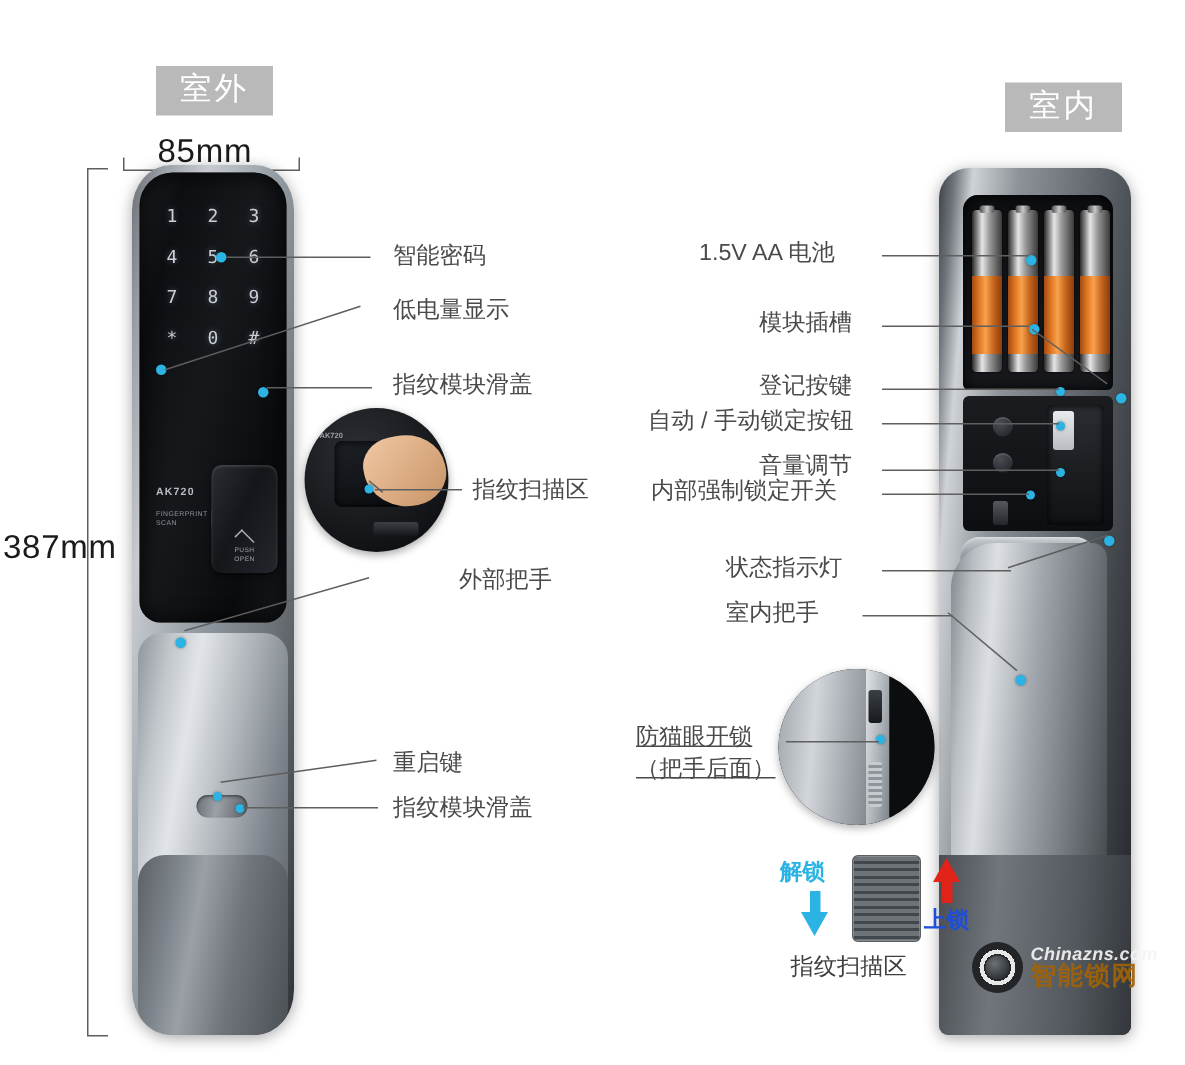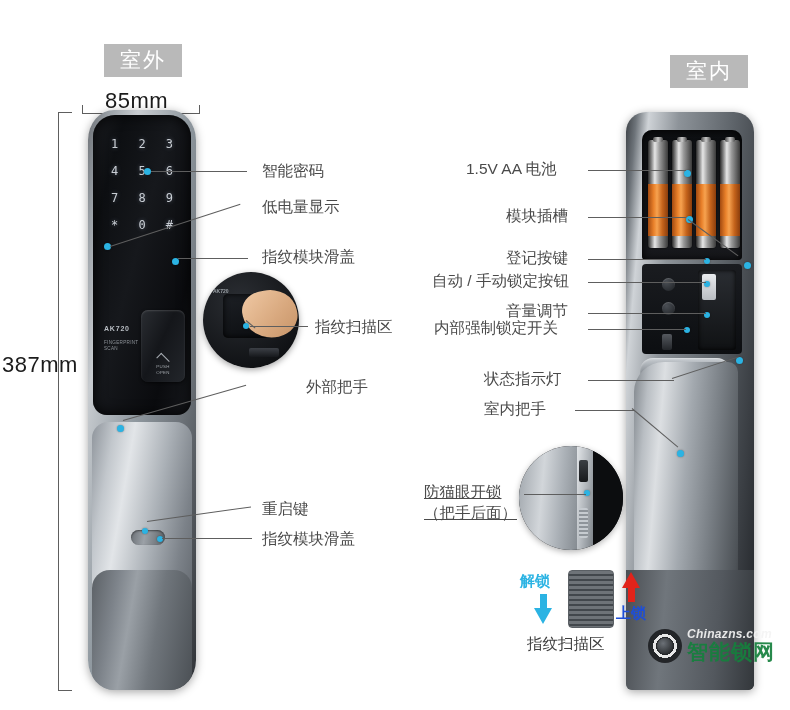--- a/index.html
+++ b/index.html
@@ -246,21 +246,21 @@
   #wm-logo{
     width:34px;height:34px;border-radius:50%;
     background:radial-gradient(circle at 50% 50%,#1d1f22 0 9px,#f2f2f2 9px 12px,#1d1f22 12px 17px);
     position:relative;
   }
   #wm-logo:after{
     content:"";position:absolute;left:9px;top:9px;width:16px;height:16px;border-radius:50%;
     background:radial-gradient(circle at 38% 34%,#6c7177,#101214);
   }
   #wm-en{color:#f4f4f4;font-size:12px;font-style:italic;font-weight:bold;letter-spacing:.3px;line-height:1;}
-  #wm-cn{color:#15803d;font-size:21px;font-weight:bold;letter-spacing:1px;line-height:1.1;}
+  #wm-cn{color:#a16207;font-size:17px;font-weight:bold;letter-spacing:1px;line-height:1.1;}
 </style>
 </head>
 <body>
 
 <div class="abs badge" style="left:104px;top:44px;">室外</div>
 <div class="abs badge" style="left:670px;top:44px;margin-top:11px;">室内</div>
 
 <div class="abs dim" style="left:105px;top:88px;">85mm</div>
 
 <div class="abs lead" style="left:82px;top:113px;width:118px;"></div>

